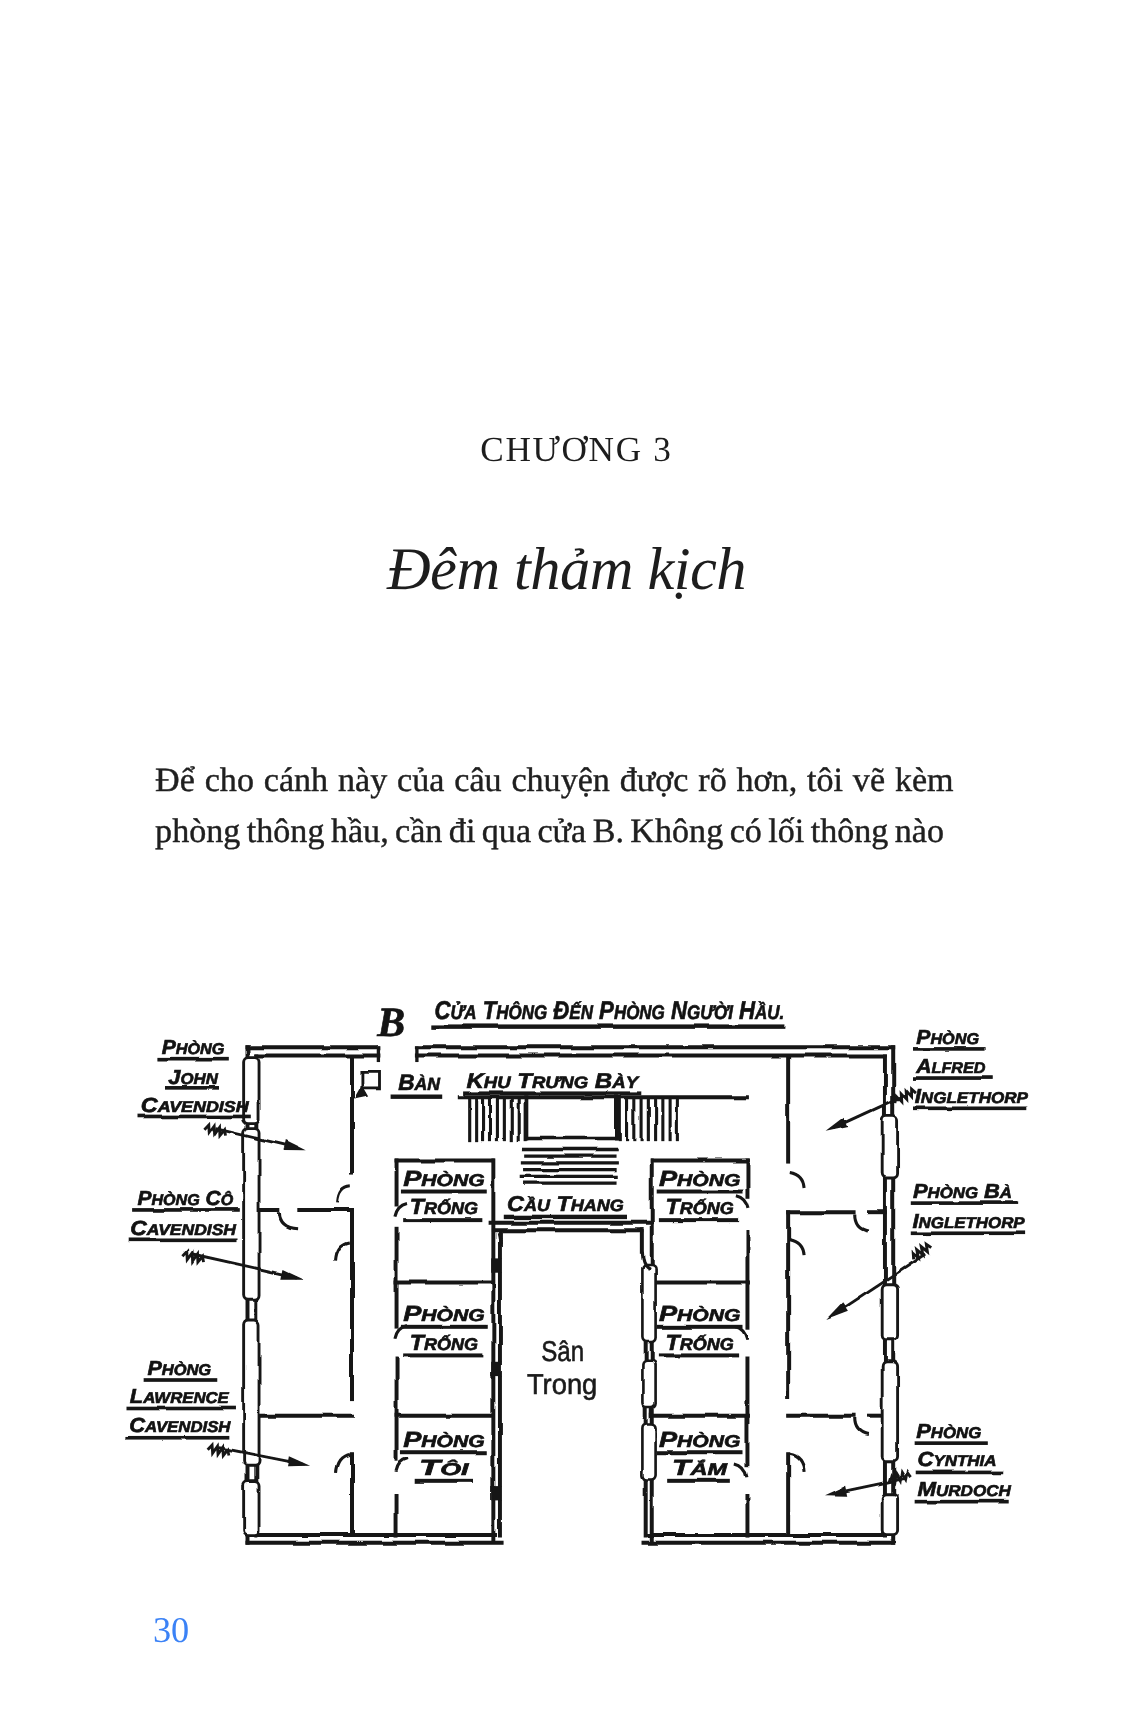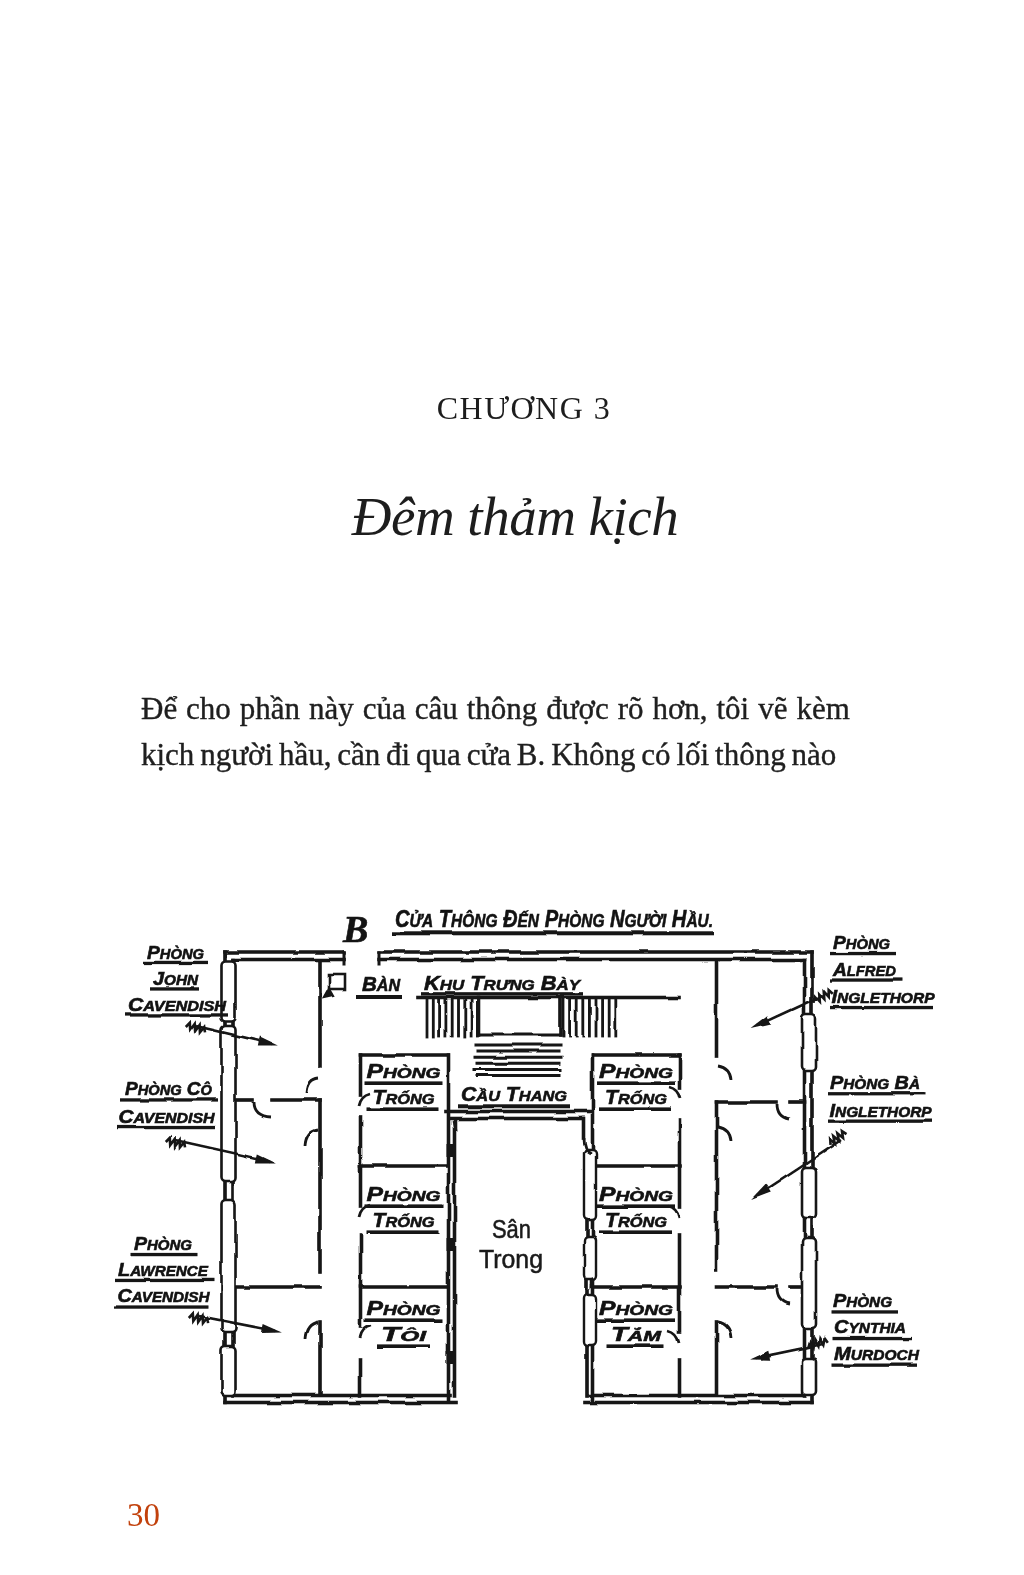--- a/index.html
+++ b/index.html
@@ -3,29 +3,29 @@
 <meta charset="utf-8">
 <style>
 html,body{margin:0;padding:0;}
 body{width:1024px;height:1575px;background:#ffffff;position:relative;overflow:hidden;
      font-family:"Liberation Serif",serif;color:#222;}
 .abs{position:absolute;}
 #chap{left:12px;top:390px;width:1024px;text-align:center;font-size:32px;letter-spacing:1.5px;color:#1d1d1d;}
 #title{left:3px;top:485px;width:1024px;text-align:center;font-size:55px;letter-spacing:-0.5px;font-style:italic;color:#1d1d1d;}
 #para{left:141px;top:686px;font-size:31px;color:#1f1f1f;-webkit-text-stroke:0.38px #1f1f1f;}
 #para div{height:46px;line-height:46px;white-space:nowrap;}
-#pageno{left:127px;top:1465px;font-size:33px;color:#c2410c;margin-top:32px;}
+#pageno{left:139px;top:1465px;font-size:33px;color:#3b82f6;}
 </style>
 </head>
 <body>
 <div class="abs" id="chap">CHƯƠNG 3</div>
 <div class="abs" id="title">Đêm thảm kịch</div>
 <div class="abs" id="para">
-<div style="word-spacing:1.2px">Để cho phần này của câu thông được rõ hơn, tôi vẽ kèm</div>
-<div style="word-spacing:-1.9px">kịch người hầu, cần đi qua cửa B. Không có lối thông nào</div>
+<div style="word-spacing:1.2px">Để cho cánh này của câu chuyện được rõ hơn, tôi vẽ kèm</div>
+<div style="word-spacing:-1.9px">phòng thông hầu, cần đi qua cửa B. Không có lối thông nào</div>
 </div>
 <div class="abs" id="pageno">30</div>
 <svg class="abs" style="left:0;top:0" width="1024" height="1575" viewBox="0 0 1024 1575">
 <defs>
 <filter id="rough" x="-5%" y="-5%" width="110%" height="110%">
 <feTurbulence type="fractalNoise" baseFrequency="0.035" numOctaves="2" seed="7" result="n"></feTurbulence>
 <feDisplacementMap in="SourceGraphic" in2="n" scale="3.2" xChannelSelector="R" yChannelSelector="G"></feDisplacementMap>
 </filter>
 </defs>
 <g stroke="#141414" fill="none" filter="url(#rough)">

